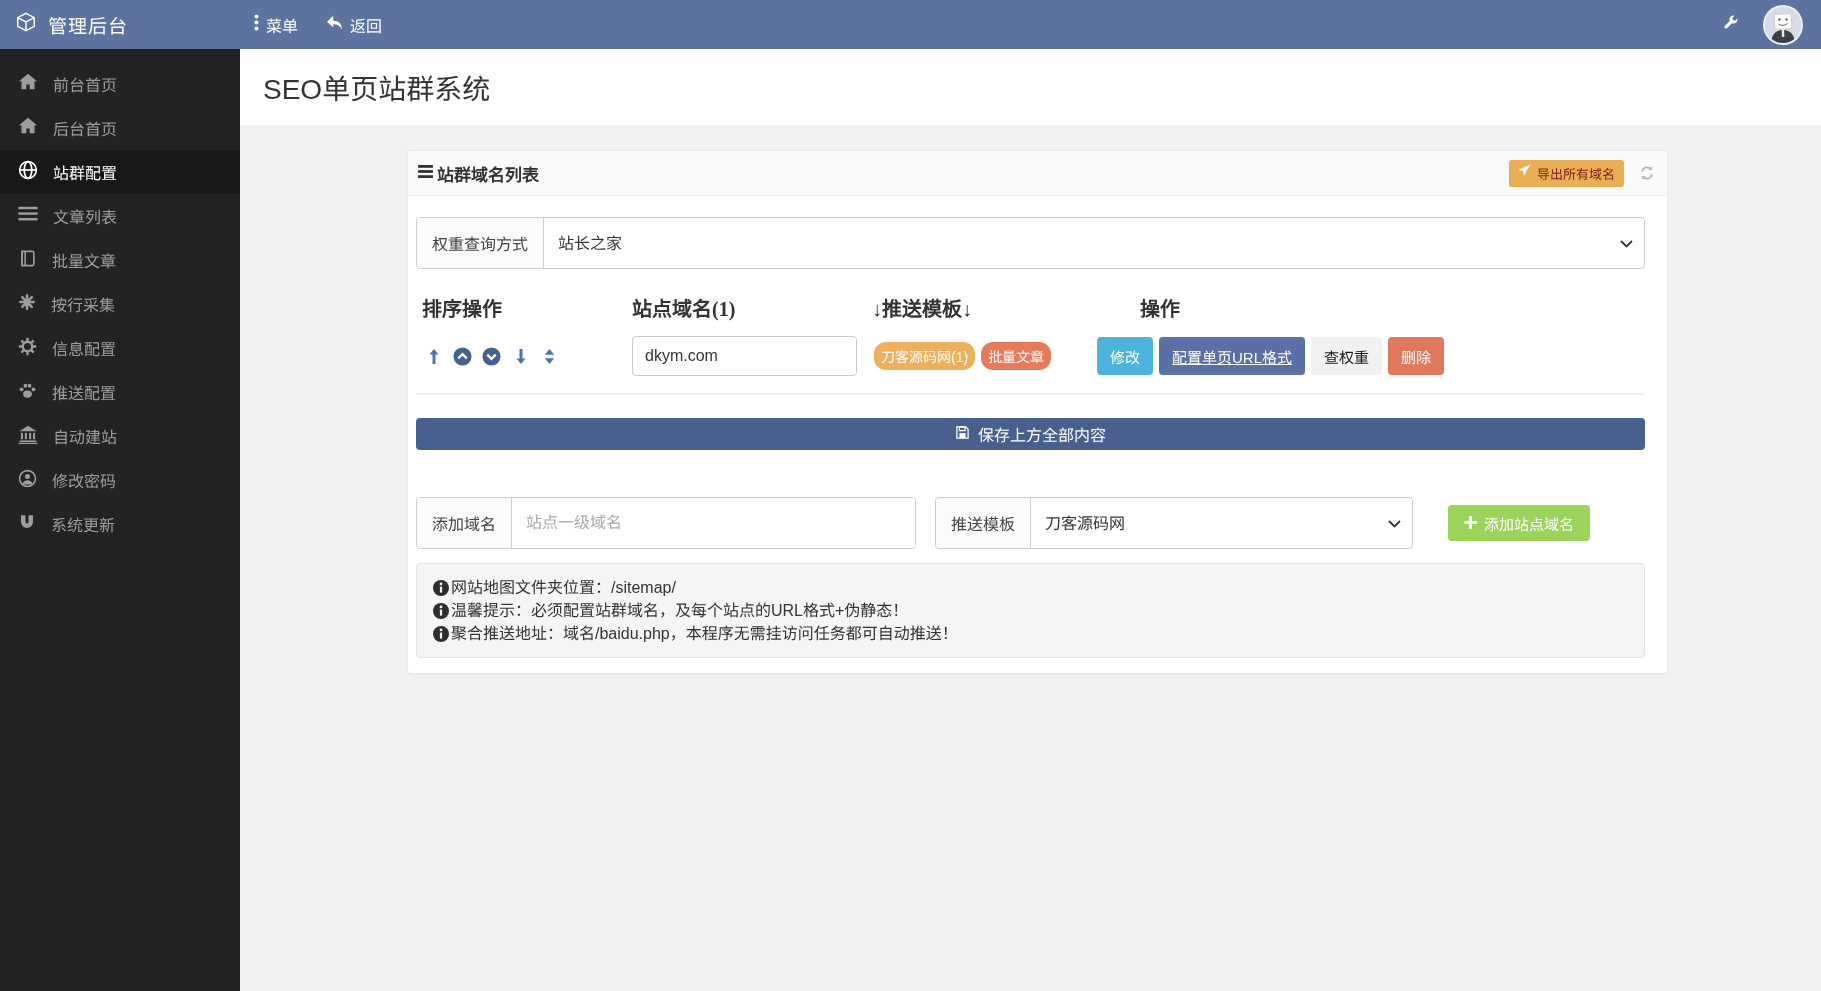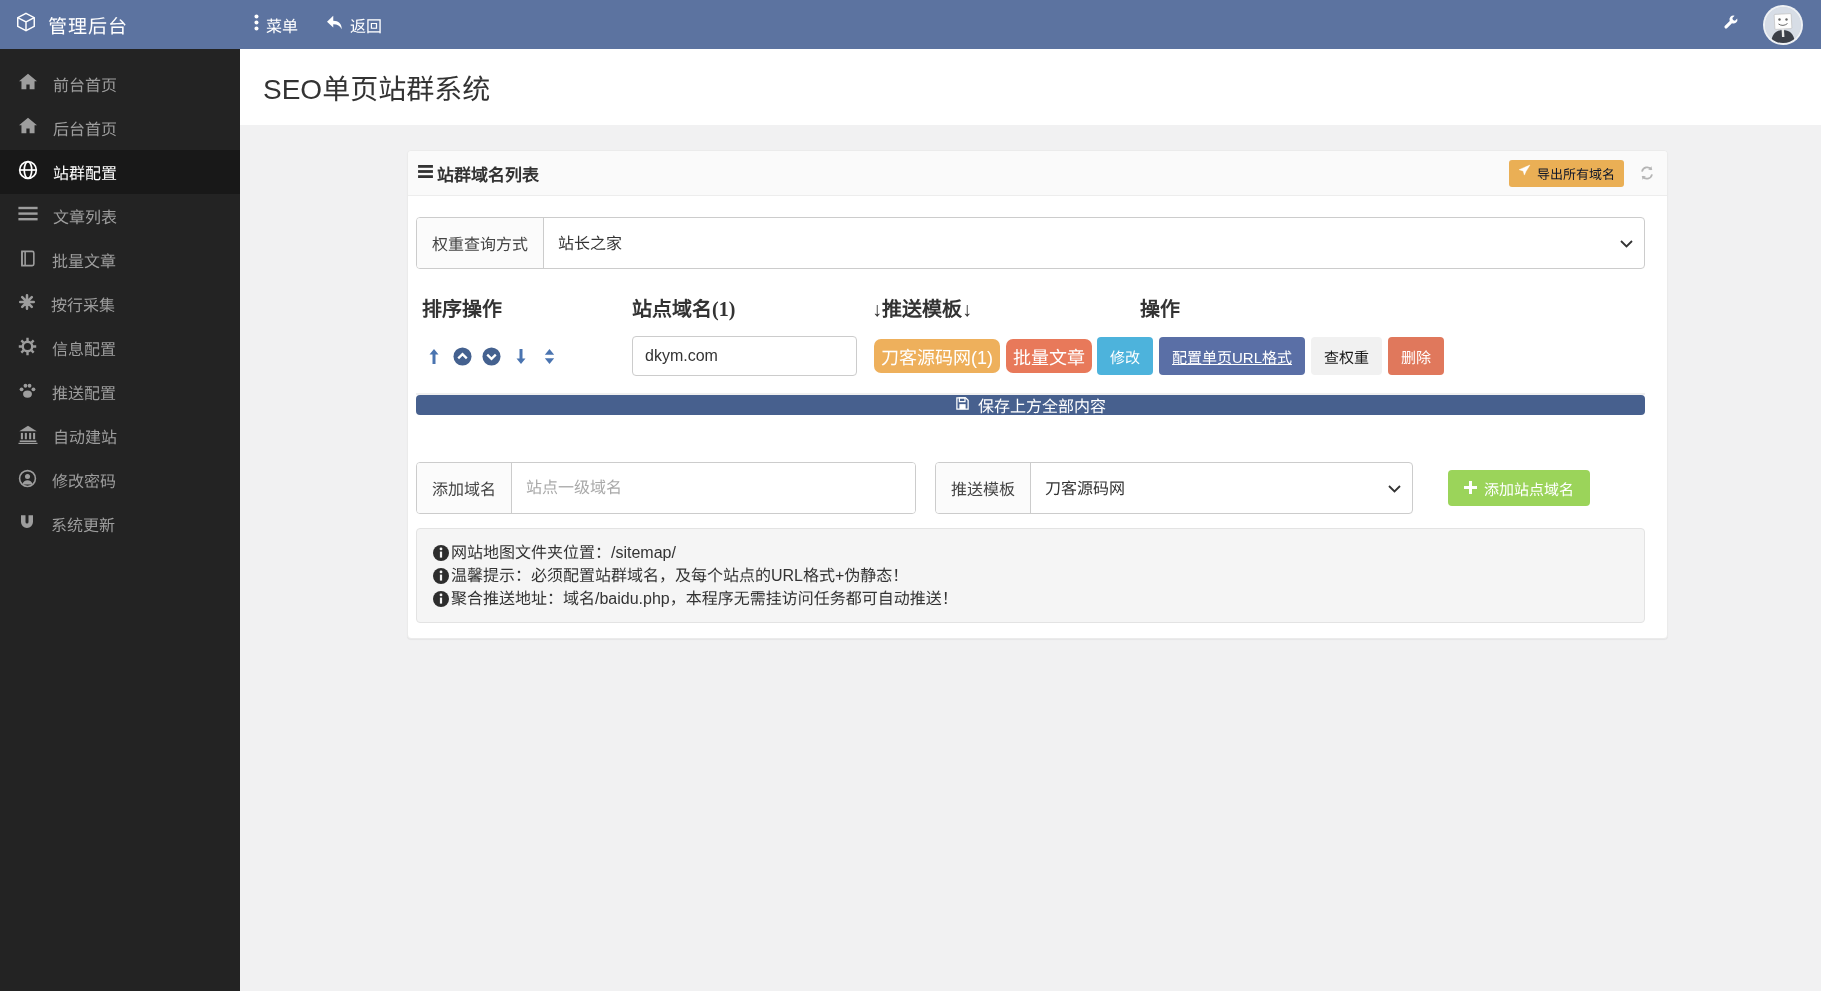--- a/index.html
+++ b/index.html
@@ -32,21 +32,21 @@
     padding:0 23px; font-size:28px; color:#333; }
 
   
   .panel { margin:25px 0 0 167px; width:1261px; background:#fff;
     border:1px solid #ebebeb; border-radius:4px; box-shadow:0 1px 1px rgba(0,0,0,.05); }
   .panel-header { height:45px; background:#fafafa; border-bottom:1px solid #ededed;
     border-radius:4px 4px 0 0; display:flex; align-items:center; padding:0 12px 0 10px; }
   .panel-title { display:flex; align-items:center; gap:4px; font-size:17px;
     font-weight:bold; color:#333; }
   .header-right { margin-left:auto; display:flex; align-items:center; gap:15px; }
-  .btn-export { display:flex; gap:6px; background:#eaaf55; color:#0f172a;
+  .btn-export { display:flex; gap:6px; background:#eaaf55; color:#7f1d1d;
     border:none; border-radius:3px; font-size:13px; padding:4px 9px; cursor:pointer; }
   .refresh-btn { background:none; border:none; cursor:pointer; display:flex; }
 
   .panel-body { padding:21px 22px 15px 8px; }
 
   
   .input-group { display:flex; align-items:stretch; height:52px; border:1px solid #ccc;
     border-radius:4px; background:#fff; overflow:hidden; }
   .ig-addon { display:flex; align-items:center; padding:0 15px; font-size:16px; color:#444;
     background:#fbfbfb; border-right:1px solid #ccc; white-space:nowrap; }
@@ -64,32 +64,32 @@
   .thead { display:grid; grid-template-columns:210px 240px 268px 1fr;
     margin-top:24px; padding-left:6px; font-size:20px; font-weight:bold; color:#333;font-family:Liberation Serif, serif; }
   .trow { display:grid; grid-template-columns:210px 242px 223px 1fr; align-items:center;
     margin-top:14px; padding:0 0 17px 6px; border-bottom:2px solid #f0f0f0; }
   .sort-group { display:flex; align-items:center; gap:6px; }
   .sort-btn { width:23px; height:27px; display:flex; align-items:center; justify-content:center;
     background:#fff; border:none; border-radius:3px; cursor:pointer; padding:0; }
   .domain-input { width:225px; height:40px; border:1px solid #ccc; border-radius:4px;
     padding:0 12px; font-size:16px; color:#333; font-family:inherit; outline:none; }
   .badges { display:flex; gap:6px; }
-  .badge { font-size:18px; color:#fff; padding:4px 7px; border-radius:7px; white-space:nowrap; }
+  .badge { font-size:14px; color:#fff; padding:4px 7px; border-radius:12px; white-space:nowrap; }
   .badge.b1 { background:#eeb05c; }
   .badge.b2 { background:#e8795a; }
   .actions { display:flex; gap:6px; }
   .btn { height:38px; border:none; border-radius:4px; font-size:15px; color:#fff;
     padding:6px 13px; cursor:pointer; font-family:inherit; white-space:nowrap; }
   .btn-edit { background:#4db3dc; }
   .btn-url { background:#5a6fa6;text-decoration:underline; }
   .btn-weight { background:#f1f1f1; color:#1a1a1a; }
   .btn-del { background:#e0785c; }
 
-  .save-btn { width:100%; height:20px; background:#47608e; color:#fff;
+  .save-btn { margin-top:23px; width:100%; height:32px; background:#47608e; color:#fff;
     border:none; border-radius:4px; font-size:16px; display:flex; align-items:center;
     justify-content:center; gap:8px; cursor:pointer; font-family:inherit; }
 
   .add-row { display:flex; align-items:center; margin-top:47px; }
   .g-domain { width:500px; margin-right:19px; }
   .g-template { width:478px; margin-right:35px; }
   .btn-add { height:36px; background:#9bd45a; color:#fff; border:none; border-radius:4px;
     font-size:15px; padding:0 16px; display:flex; align-items:center; gap:7px;
     cursor:pointer; font-family:inherit; }
 

